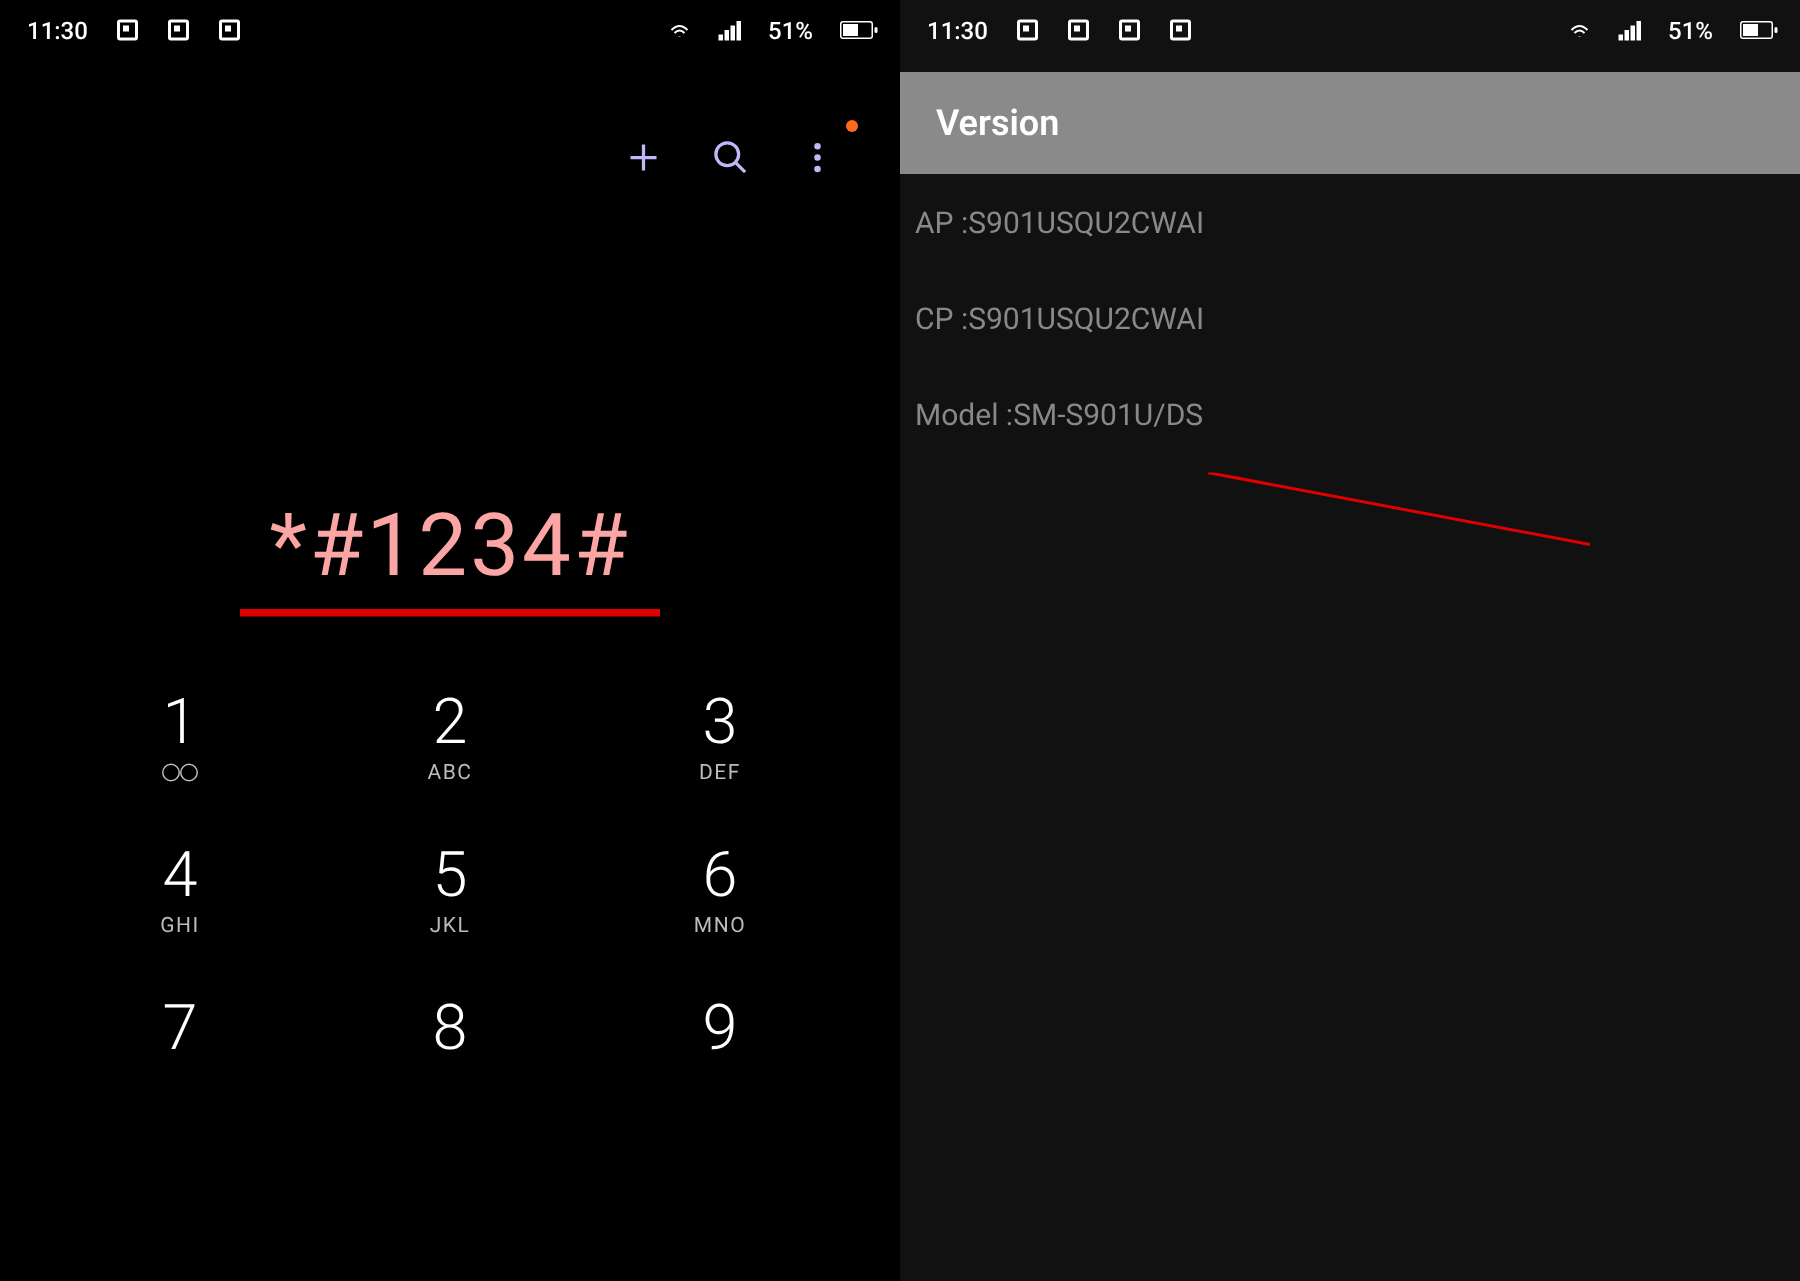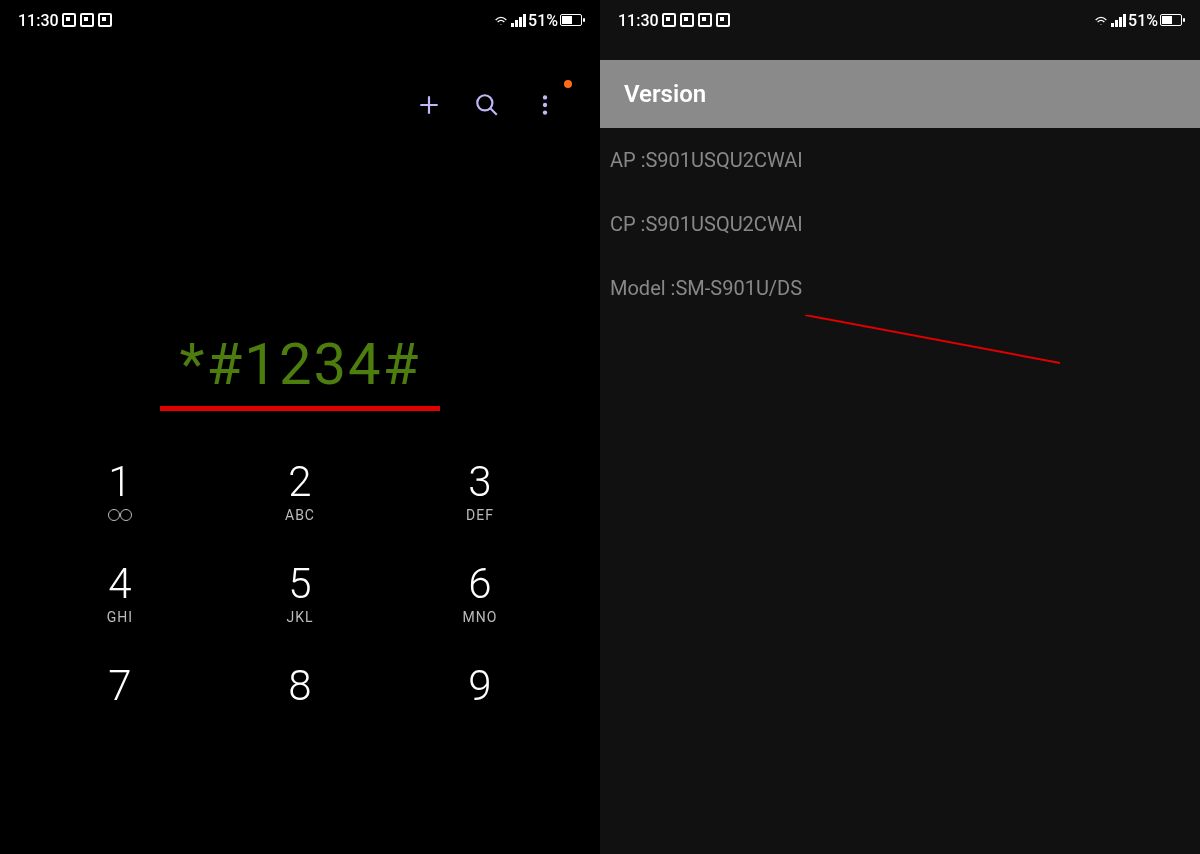--- a/index.html
+++ b/index.html
@@ -28,21 +28,21 @@
     display: flex;
     align-items: center;
     justify-content: space-between;
     padding: 0 18px;
     font-size: 16px;
     font-weight: 500;
   }
   .status-left, .status-right {
     display: flex;
     align-items: center;
-    gap: 2px;
+    gap: 18px;
   }
   .status-icon {
     display: inline-flex;
     width: 16px;
     height: 16px;
     align-items: center;
     justify-content: center;
   }
   .sq-icon {
     width: 14px; height: 14px;
@@ -123,21 +123,21 @@
   .dialed-wrap {
     margin-top: 200px;
     display:flex;
     flex-direction:column;
     align-items:center;
   }
   .dialed-number {
     font-size: 58px;
     font-weight: 400;
     letter-spacing: 2px;
-    color:#4d7c0f;
+    color:#fca5a5;
   }
   .red-underline {
     width: 280px;
     height: 5px;
     background: #e00000;
     margin-top: 8px;
   }
 
   
   .keypad {
@@ -181,21 +181,21 @@
   .voicemail::before { left:0; }
   .voicemail::after { right:0; }
 
   
   .version-header {
     background:#8a8a8a;
     padding: 20px 24px;
     font-size: 24px;
     font-weight:600;
     color:#fff;
-    margin-top:20px;
+    margin-top:8px;
   }
   .info-row {
     padding: 20px 10px;
     font-size: 20px;
     color:#888;
     display:flex;
     align-items:flex-start;
     flex-wrap:wrap;
     position:relative;
   }

